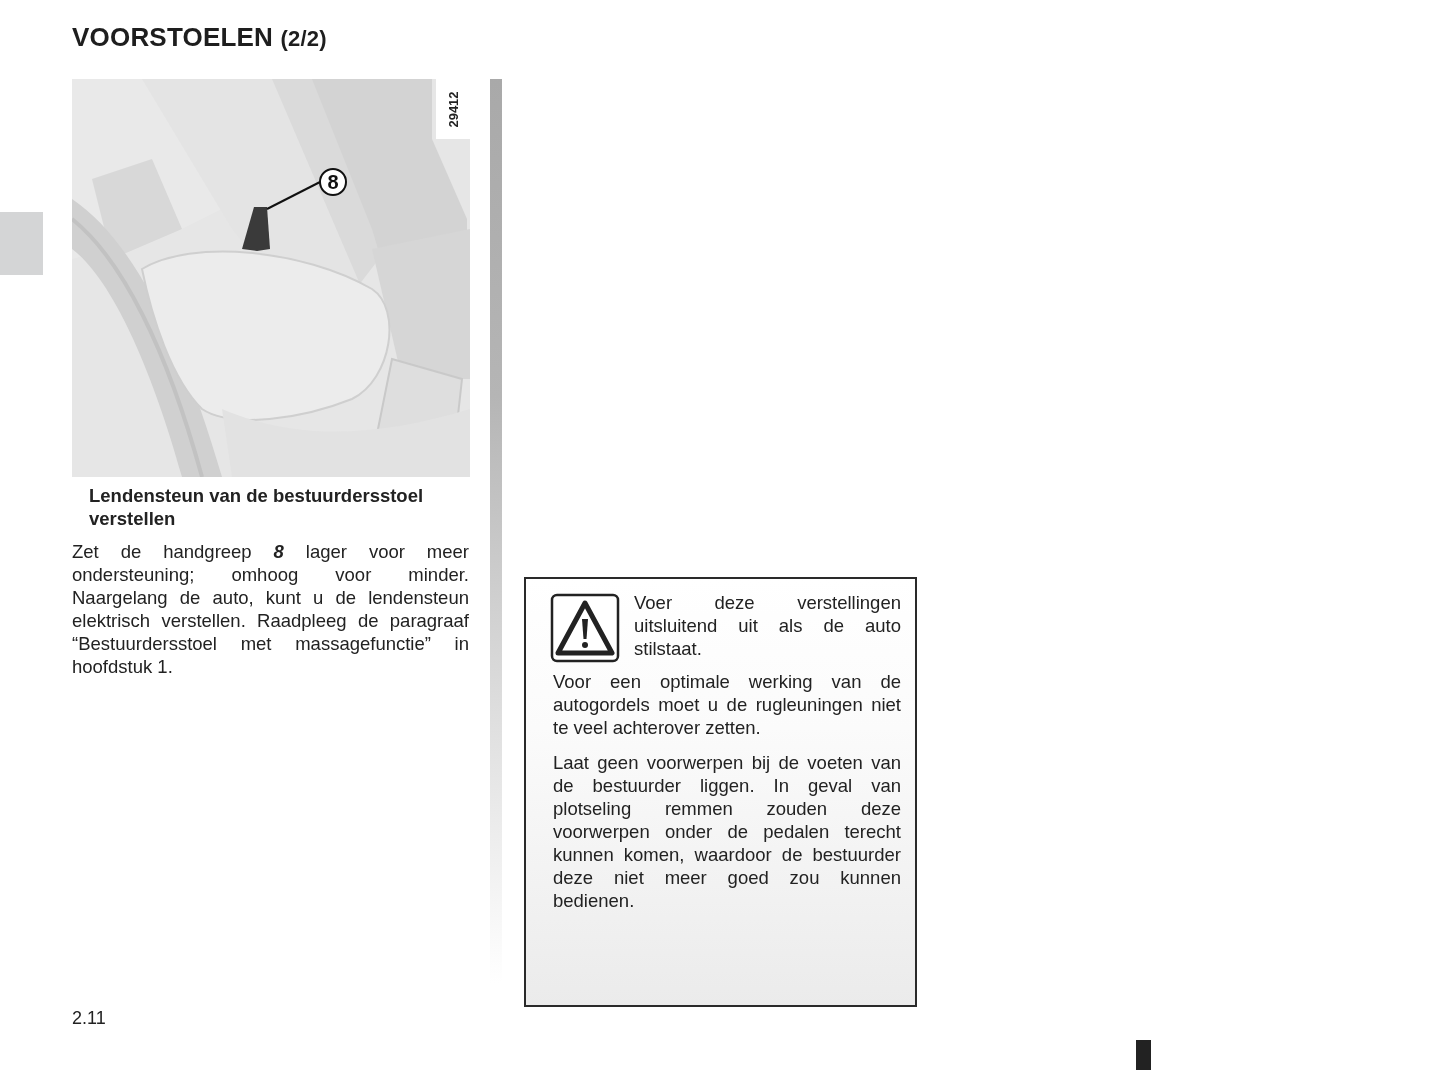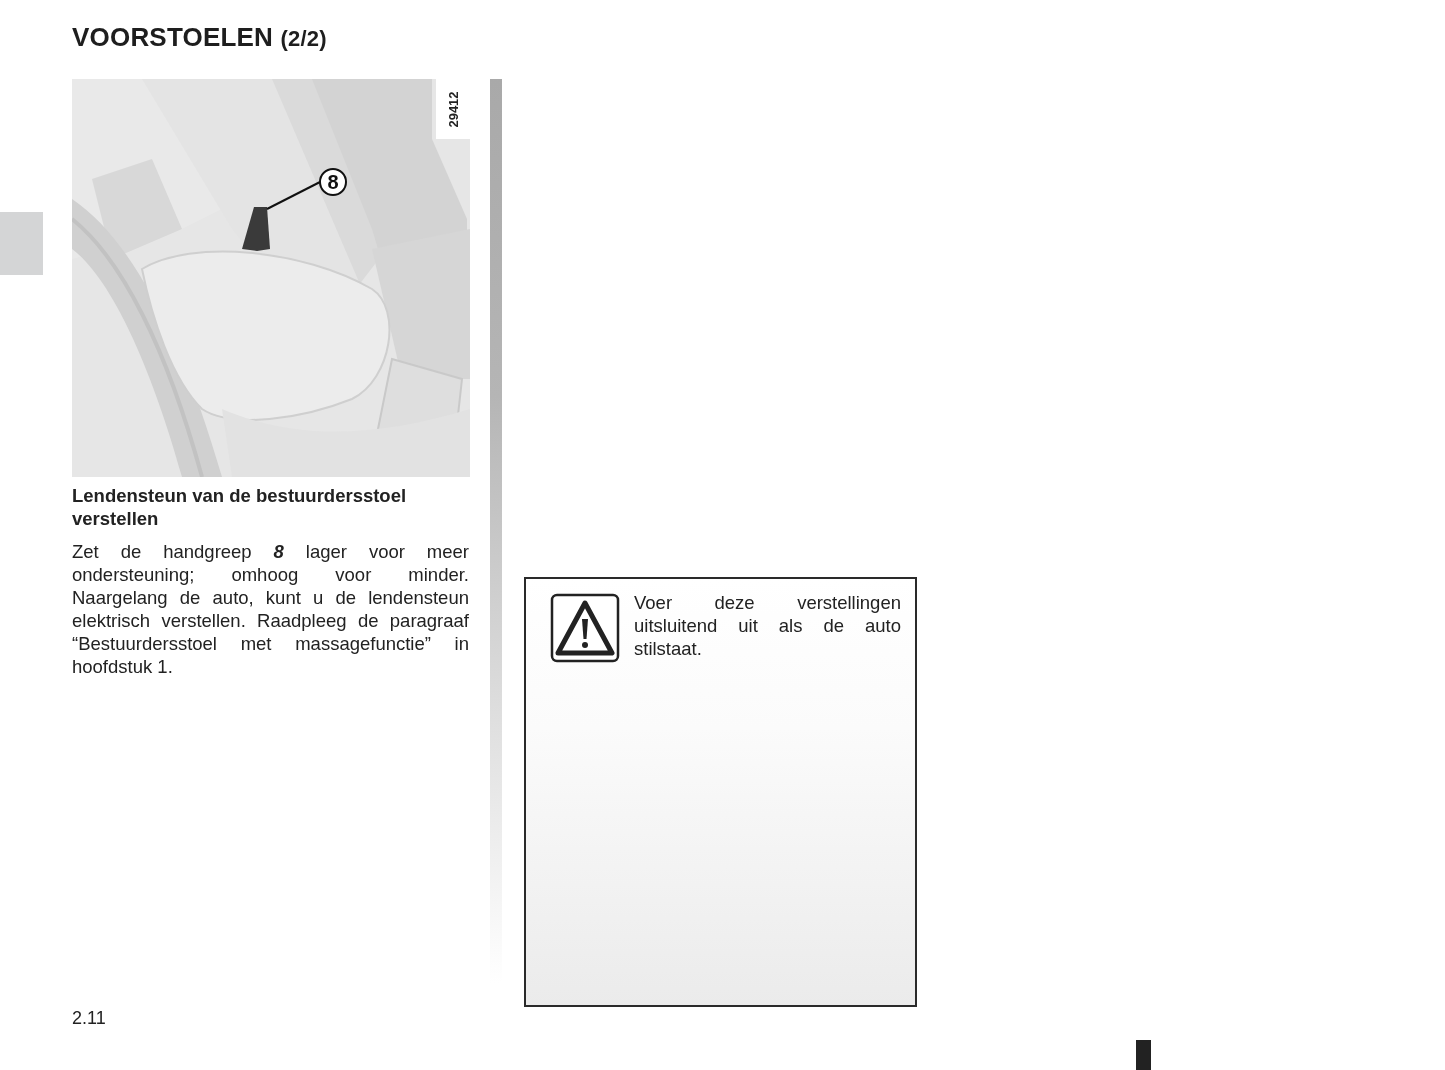--- a/index.html
+++ b/index.html
@@ -31,21 +31,21 @@
     white-space: nowrap; display: block;
   }
   .divider {
     position: absolute; left: 490px; top: 79px; width: 12px; height: 905px;
     background: linear-gradient(to bottom, #a9a9a9 0%, #b5b5b5 35%, #dedede 70%, #ffffff 100%);
   }
   .col-left {
     position: absolute; left: 72px; top: 484px; width: 397px;
     font-size: 18.5px; line-height: 23px; color: #222;
   }
-  .col-left .heading { font-weight: bold; }
+  .col-left .heading { font-weight: bold; margin-left: 17px; }
   .col-left p { margin: 0; }
   .col-left .body { margin-top: 10px; text-align: justify; }
   .warning-box {
     position: absolute; left: 524px; top: 557px; width: 393px; height: 430px;
     border: 2px solid #2a2a2a; box-sizing: border-box;
     background: linear-gradient(to bottom, #ffffff 0%, #fbfbfb 35%, #ebebeb 100%);
     padding: 12px 14px 0 27px;
     font-size: 18.5px; line-height: 23px; color: #222; margin-top: 20px;
   }
   .warn-icon {
@@ -110,16 +110,18 @@
 </div>
 
 <div class="warning-box">
   <svg class="warn-icon" viewBox="0 0 70 70">
     <rect x="2" y="2" width="66" height="66" rx="5" ry="5" fill="#fff" stroke="#222" stroke-width="2.5"></rect>
     <polygon points="35,10 62,60 8,60" fill="none" stroke="#222" stroke-width="5" stroke-linejoin="round"></polygon>
     <polygon points="32,26 38,26 36.5,46 33.5,46" fill="#222"></polygon>
     <circle cx="35" cy="52" r="3" fill="#222"></circle>
   </svg>
   <p>Voer deze verstellingen uitsluitend uit als de auto stilstaat.</p>
+  <p>Voor een optimale werking van de autogordels moet u de rugleuningen niet te veel achterover zetten.</p>
+  <p style="margin-top:12px;">Laat geen voorwerpen bij de voeten van de bestuurder liggen. In geval van plotseling remmen zouden deze voorwerpen onder de pedalen terecht kunnen komen, waardoor de bestuurder deze niet meer goed zou kunnen bedienen.</p>
 </div>
 
 <div class="page-number">2.11</div>
 <div class="edge-marker"></div>
 
 </body></html>

